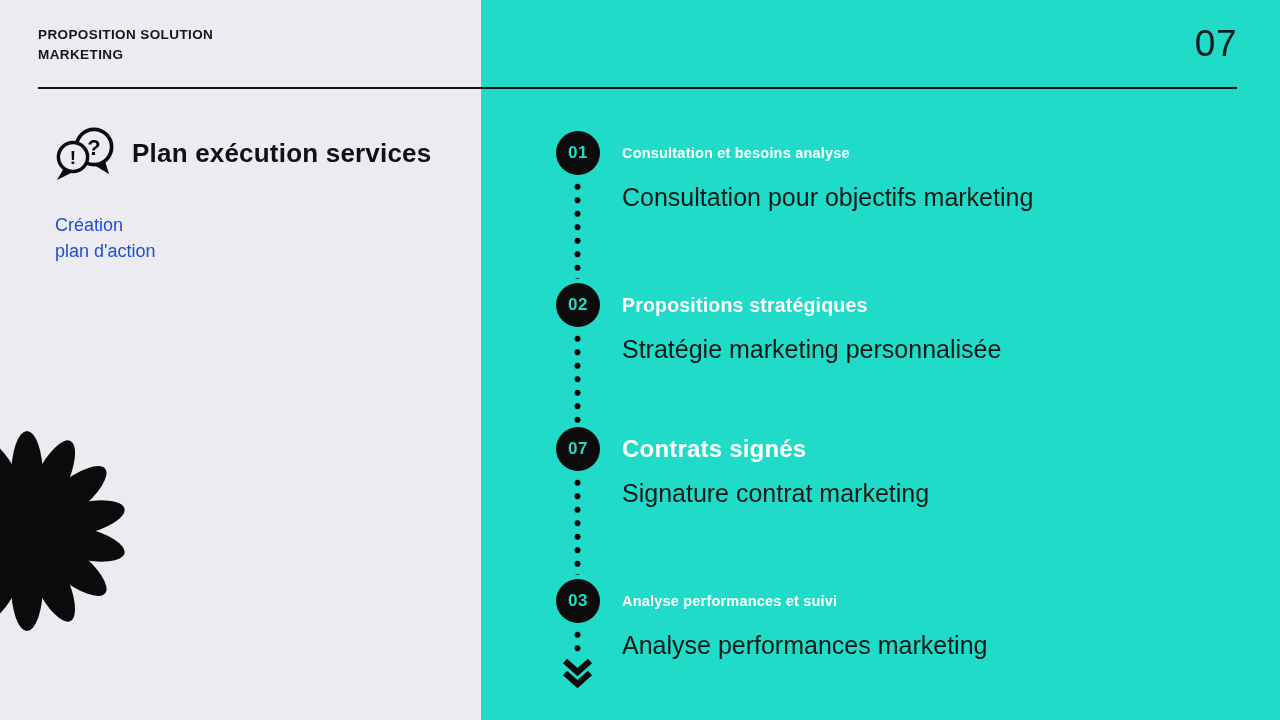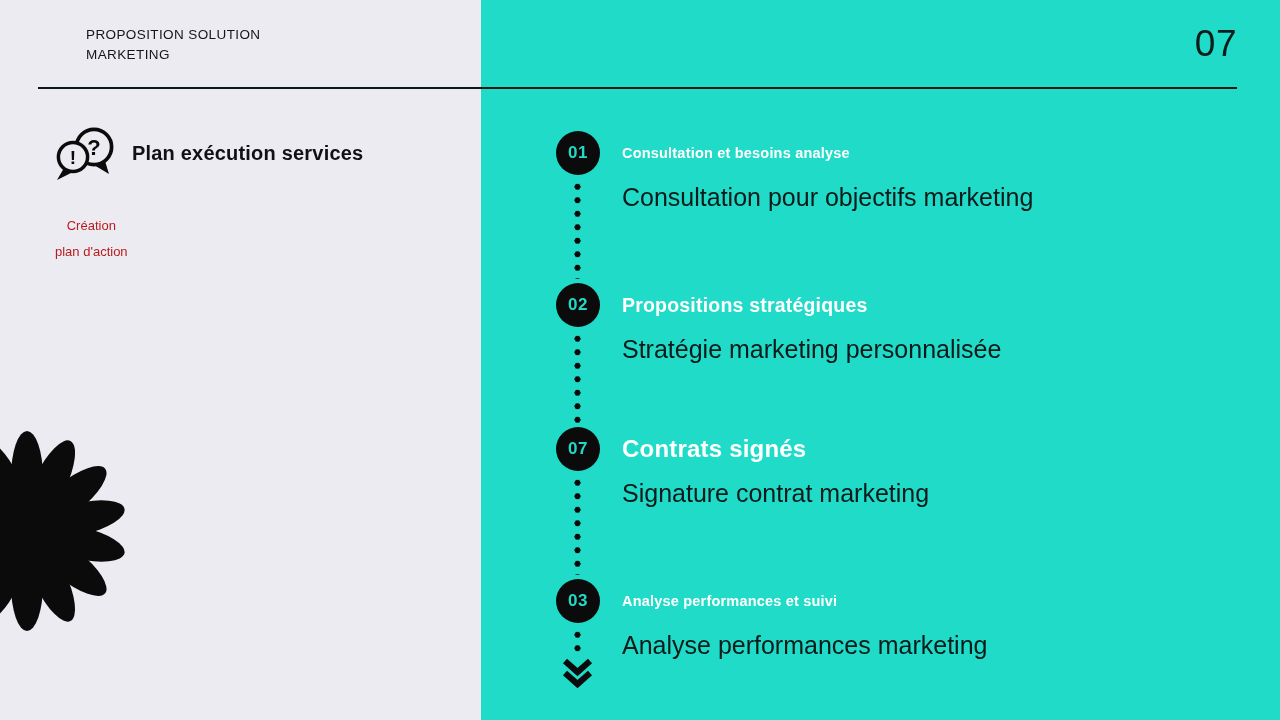--- a/index.html
+++ b/index.html
@@ -8,38 +8,38 @@
     font-family:"Liberation Sans","DejaVu Sans",sans-serif;
     background:#ECEBF2;
   }
   .slide{position:absolute;inset:0;}
   .panel-left{position:absolute;left:0;top:0;width:481px;height:720px;background:#ECEBF2;}
   .panel-right{position:absolute;left:481px;top:0;width:799px;height:720px;background:#21DBC9;}
 
   
   .kicker{
     position:absolute;left:38px;top:25px;
-    font-size:13.5px;font-weight:400;letter-spacing:.4px;
-    line-height:20px;color:#15151a;white-space:pre-line;margin-left:48px;
+    font-size:13.5px;font-weight:700;letter-spacing:.4px;
+    line-height:20px;color:#15151a;white-space:pre-line;
   }
   .page-number{
     position:absolute;top:23px;right:43px;
     font-size:37px;font-weight:500;color:#0c1d1b;letter-spacing:.5px;
   }
   .header-rule{
     position:absolute;left:38px;top:87px;width:1199px;height:2px;background:#0d1716;
   }
 
   
   .title-row{position:absolute;left:52px;top:122px;display:flex;align-items:center;gap:14px;}
   .title-icon{width:66px;height:62px;flex:0 0 auto;}
-  .main-title{font-size:20px;font-weight:700;color:#101016;letter-spacing:.2px;}
+  .main-title{font-size:26px;font-weight:700;color:#101016;letter-spacing:.2px;}
   .left-subtitle{
     position:absolute;left:55px;top:213px;
-    font-size:13px;line-height:25.5px;color:#b91c1c;white-space:pre-line;text-align:center;
+    font-size:18px;line-height:25.5px;color:#1d4ed8;white-space:pre-line;
   }
   .flower{position:absolute;left:-73px;top:431px;width:200px;height:200px;}
 
   
   .step{position:absolute;left:556px;width:640px;height:110px;}
   .step-circle{
     position:absolute;left:0;top:0;width:44px;height:44px;border-radius:50%;
     background:#0b0b0b;display:flex;align-items:center;justify-content:center;
   }
   .step-number{color:#21DBC9;font-size:17px;font-weight:700;letter-spacing:.5px;}

